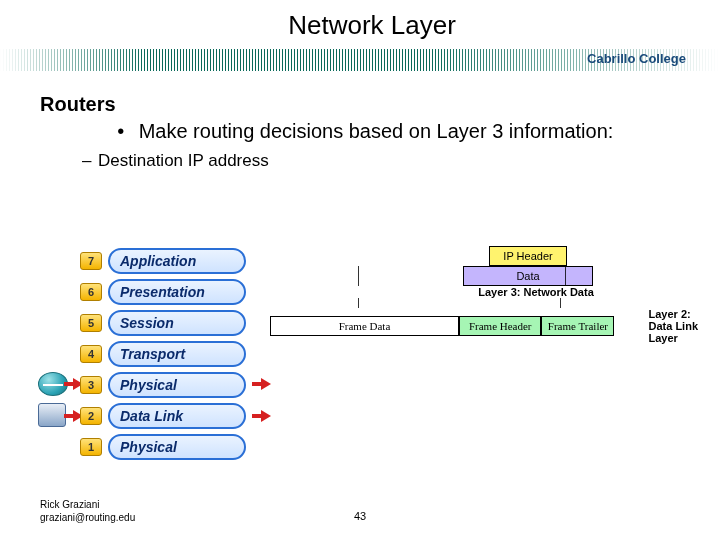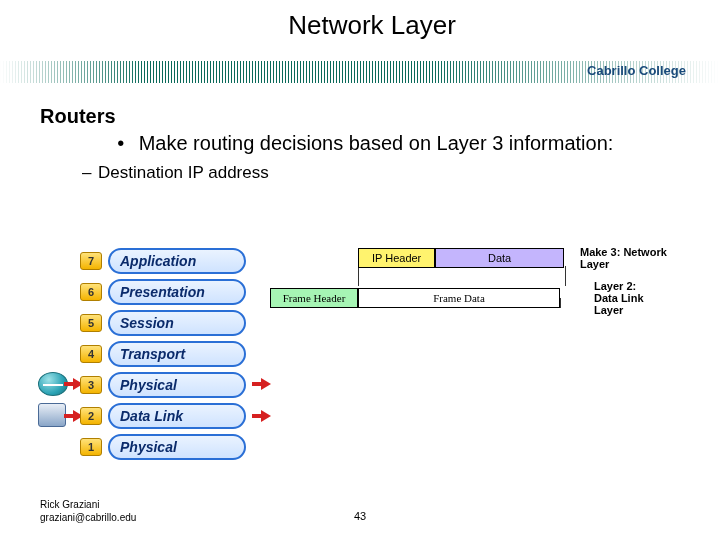--- a/index.html
+++ b/index.html
@@ -13,21 +13,21 @@
     position: relative;
   }
   .slide-title {
     text-align: center;
     font-size: 26px;
     padding-top: 10px;
     font-weight: 400;
     margin-left: 24px;
   }
   .header-bar {
-    margin-top: 20px;
+    margin-top: 8px;
     height: 22px;
     position: relative;
     background: #fff;
     text-decoration: underline;
   }
   .tick-band {
     position: absolute;
     left: 0; right: 0; top: 0; height: 22px;
     background: repeating-linear-gradient(90deg,
       #0a6a5a 0 1px, transparent 1px 3px);
@@ -130,21 +130,21 @@
   .red-arrow::before{
     content:""; position:absolute; left:0; top:4px; width:10px; height:4px; background:#d62020;
   }
   .red-arrow::after{
     content:""; position:absolute; left:9px; top:0;
     border-left:10px solid #d62020; border-top:6px solid transparent; border-bottom:6px solid transparent;
   }
 
   
   .pkt-area { position:absolute; left: 230px; top: -2px; width: 430px; }
-  .layer3-row { display:flex; align-items:center; }
+  .layer3-row { display:flex; align-items:center;flex-direction:column; }
   .seg { border:1px solid #000; font-size:11px; height:20px; display:flex; align-items:center; justify-content:center; }
   .iphdr { width:78px; background:#fff36e; }
   .ipdata { width:130px; background:#c4b5fd; }
   .l3-label { margin-left:16px; font-size:11px; font-weight:700; font-family:Arial,sans-serif; }
 
   .layer2-row { display:flex; align-items:center; margin-top:10px; position:relative; }
   .fhdr { width:88px; background:#a6f5b4; font-family:"Times New Roman",serif; font-size:11px; }
   .fdata { width:202px; background:#fff; position:relative; font-family:"Times New Roman",serif; font-size:11px; }
   .ftrl { width:78px; background:#a6f5b4; font-family:"Times New Roman",serif; font-size:11px; }
   .l2-label { margin-left:10px; font-size:11px; font-weight:700; font-family:Arial,sans-serif; line-height:1.1; }
@@ -212,36 +212,37 @@
     <div class="osi-row">
       <div class="num-badge">1</div>
       <div class="osi-box">Physical</div>
     </div>
   </div>
 
   <div class="pkt-area">
     <div class="layer3-row" style="margin-left:90px;">
       <div class="seg iphdr">IP Header</div>
       <div class="seg ipdata">Data</div>
-      <div class="l3-label">Make 3: Network Layer</div>
+      <div class="l3-label">Layer 3: Network Data</div>
     </div>
 
     <div class="encap-line" style="left:90px; top:20px; width:1px; height:20px;"></div>
     <div class="encap-line" style="left:297px; top:20px; width:1px; height:20px;"></div>
 
     <div class="layer2-row" style="margin-left:2px;">
+      <div class="seg fdata">Frame Data</div>
       <div class="seg fhdr">Frame Header</div>
-      <div class="seg fdata">Frame Data</div>
+      <div class="seg ftrl">Frame Trailer</div>
       <div class="l2-label" style="white-space:pre;margin-left:34px;">Layer 2:
 Data Link
 Layer</div>
     </div>
     <div class="encap-line" style="left:90px; top:52px; width:1px; height:10px;"></div>
     <div class="encap-line" style="left:292px; top:52px; width:1px; height:10px;"></div>
   </div>
 
 </div>
 
 <div class="footer">
   <span>Rick Graziani</span><br>
-  <span>graziani@cabrillo.edu</span>
+  <span>graziani@routing.edu</span>
 </div>
 <div class="pagenum">43</div>
 
 </body></html>

